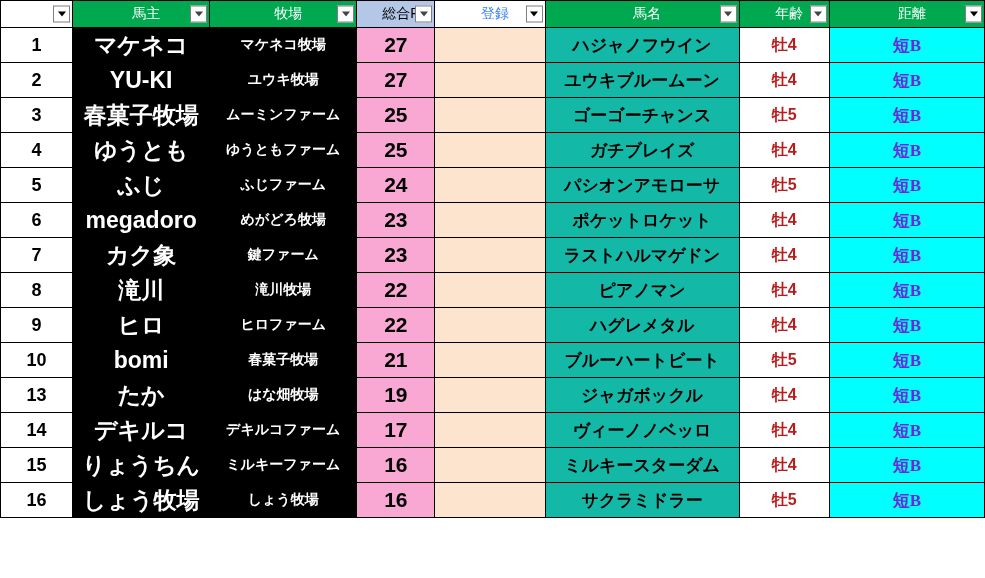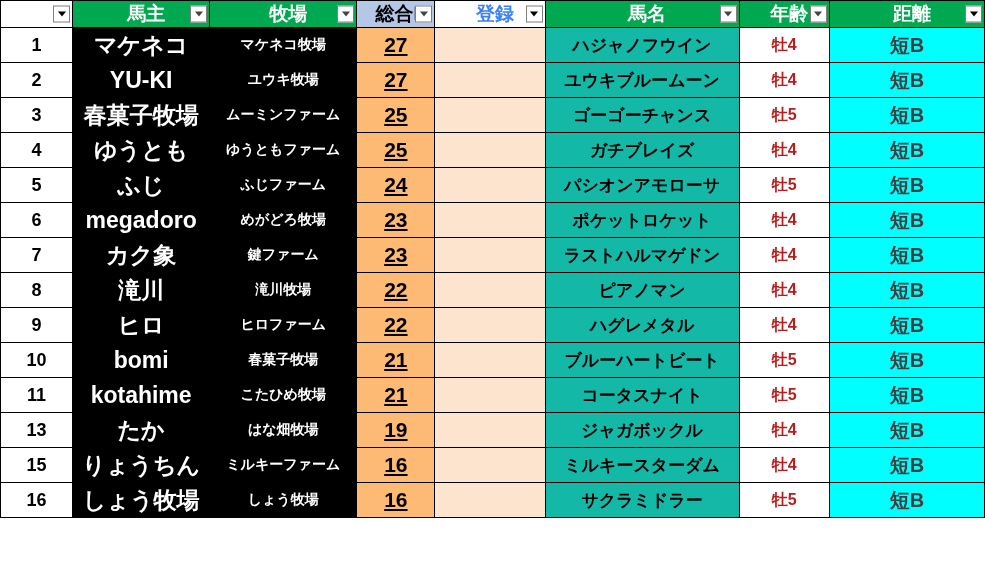--- a/index.html
+++ b/index.html
@@ -24,22 +24,22 @@
     margin: 0;
     text-align: center;
     vertical-align: middle;
     overflow: hidden;
     white-space: nowrap;
   }
 
   
   tr.header-row th {
     height: 26px;
-    font-size: 19px;
-    font-weight: bold;
+    font-size: 14px;
+    font-weight: normal;
     position: relative;
     padding-left: 10px;
   }
   th.hdr-blank { background: #ffffff; }
   th.hdr-green { background: #00a850; color: #ffffff; }
   th.hdr-blue  { background: #b4c7e7; color: #000000; }
   th.hdr-white { background: #ffffff; color: #3b82f6; }
 
   .filter-btn {
     position: absolute;
@@ -80,27 +80,26 @@
     font-size: 23px;
     font-weight: bold;
   }
   td.c-farm {
     background: #000000;
     color: #ffffff;
     font-size: 14px;
     font-weight: bold;
   }
   td.c-points {
-    background: #fdba74;
+    background: #f9a8d4;
     color: #000000;
     font-size: 21px;
     font-weight: bold;
     text-align: right;
     padding-right: 12px;
-    text-decoration: underline;
   }
   td.c-reg {
     background: #fce4cf;
     border-left: 1px dotted #a6a6a6;
     border-right: 1px dotted #a6a6a6;
     border-top: 1px dotted #a6a6a6;
     border-bottom: 1px dotted #a6a6a6;
   }
   td.c-horse {
     background: #14b8a6;
@@ -117,25 +116,26 @@
     color: #b91c1c;
     font-size: 16px;
     font-weight: bold;
     border-left: 1px dotted #a6a6a6;
     border-right: 1px dotted #a6a6a6;
     border-top: 1px dotted #a6a6a6;
     border-bottom: 1px dotted #a6a6a6;
   }
   td.c-dist {
     background: #00ffff;
-    color: #404040;
-    font-size: 20px;
+    color: #6d28d9;
+    font-size: 17px;
     font-weight: bold;
     text-align: left;
     padding-left: 12px;
+    font-family: Liberation Serif, serif;
   }
 </style>
 </head>
 <body>
 
 <table class="sheet">
   <colgroup>
     <col style="width:72px">
     <col style="width:137px">
     <col style="width:147px">
@@ -292,40 +292,40 @@
         <td class="c-num">10</td>
         <td class="c-owner">bomi</td>
         <td class="c-farm">春菓子牧場</td>
         <td class="c-points">21</td>
         <td class="c-reg"></td>
         <td class="c-horse">ブルーハートビート</td>
         <td class="c-age">牡5</td>
         <td class="c-dist">短B</td>
       </tr>
       <tr class="data-row">
-        <td class="c-num">11</td>
-        <td class="c-owner">kotahime</td>
-        <td class="c-farm">こたひめ牧場</td>
-        <td class="c-points">21</td>
-        <td class="c-reg"></td>
-        <td class="c-horse">コータスナイト</td>
-        <td class="c-age">牡5</td>
-        <td class="c-dist">短B</td>
-      </tr>
-      <tr class="data-row">
         <td class="c-num">13</td>
         <td class="c-owner">たか</td>
         <td class="c-farm">はな畑牧場</td>
         <td class="c-points">19</td>
         <td class="c-reg"></td>
         <td class="c-horse">ジャガボックル</td>
         <td class="c-age">牡4</td>
         <td class="c-dist">短B</td>
       </tr>
       <tr class="data-row">
+        <td class="c-num">14</td>
+        <td class="c-owner">デキルコ</td>
+        <td class="c-farm">デキルコファーム</td>
+        <td class="c-points">17</td>
+        <td class="c-reg"></td>
+        <td class="c-horse">ヴィーノノベッロ</td>
+        <td class="c-age">牡4</td>
+        <td class="c-dist">短B</td>
+      </tr>
+      <tr class="data-row">
         <td class="c-num">15</td>
         <td class="c-owner">りょうちん</td>
         <td class="c-farm">ミルキーファーム</td>
         <td class="c-points">16</td>
         <td class="c-reg"></td>
         <td class="c-horse">ミルキースターダム</td>
         <td class="c-age">牡4</td>
         <td class="c-dist">短B</td>
       </tr>
       <tr class="data-row">

